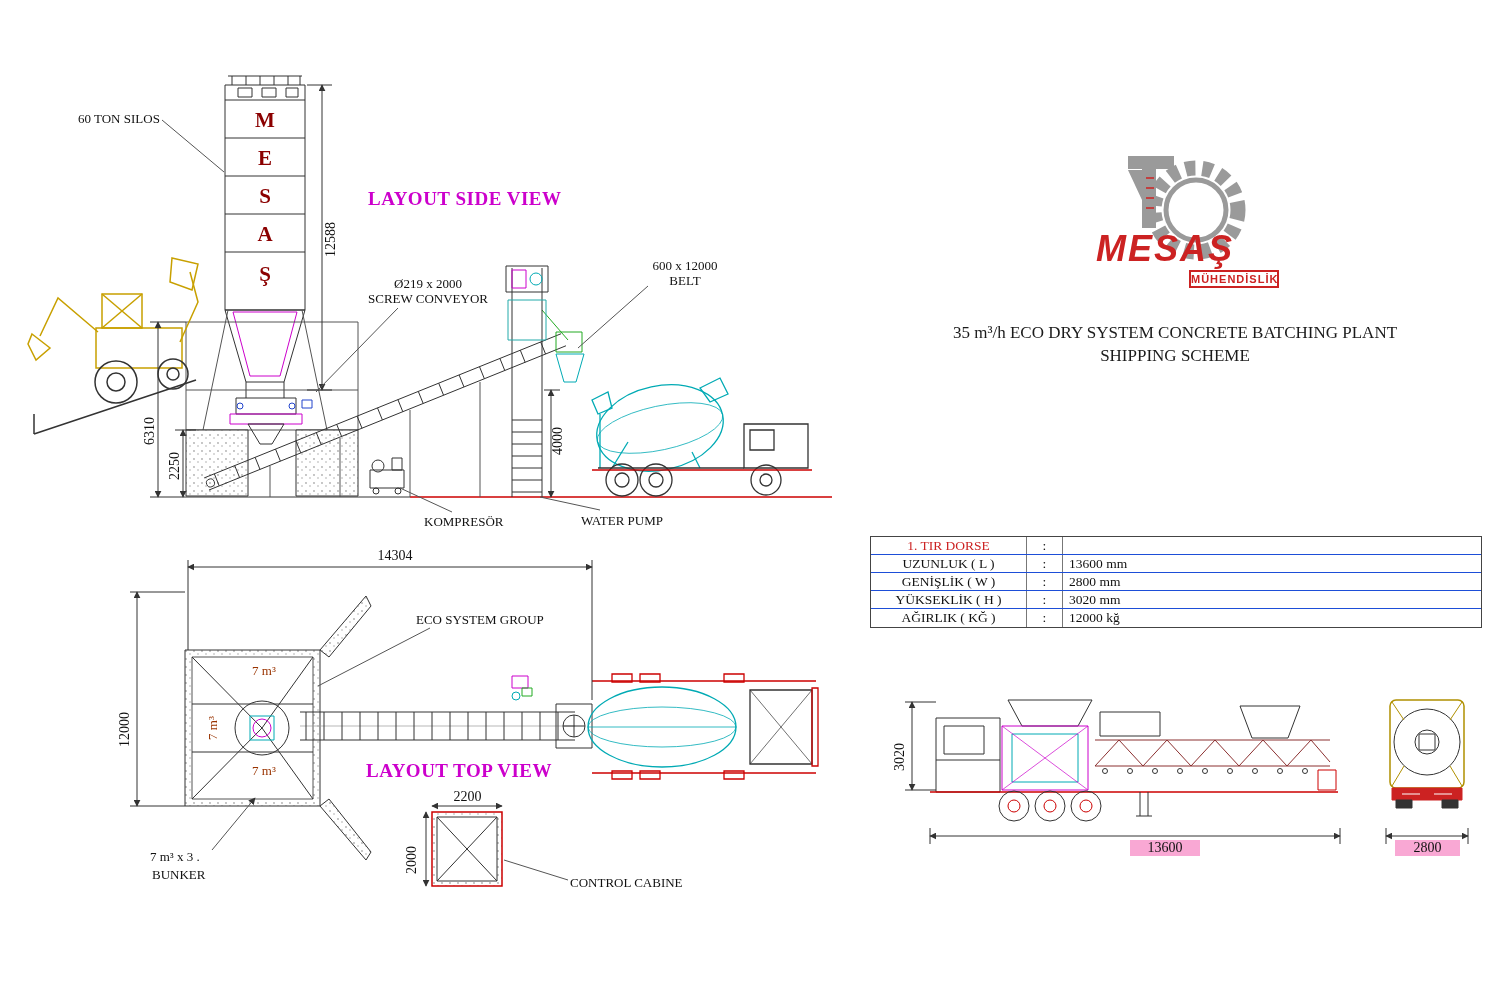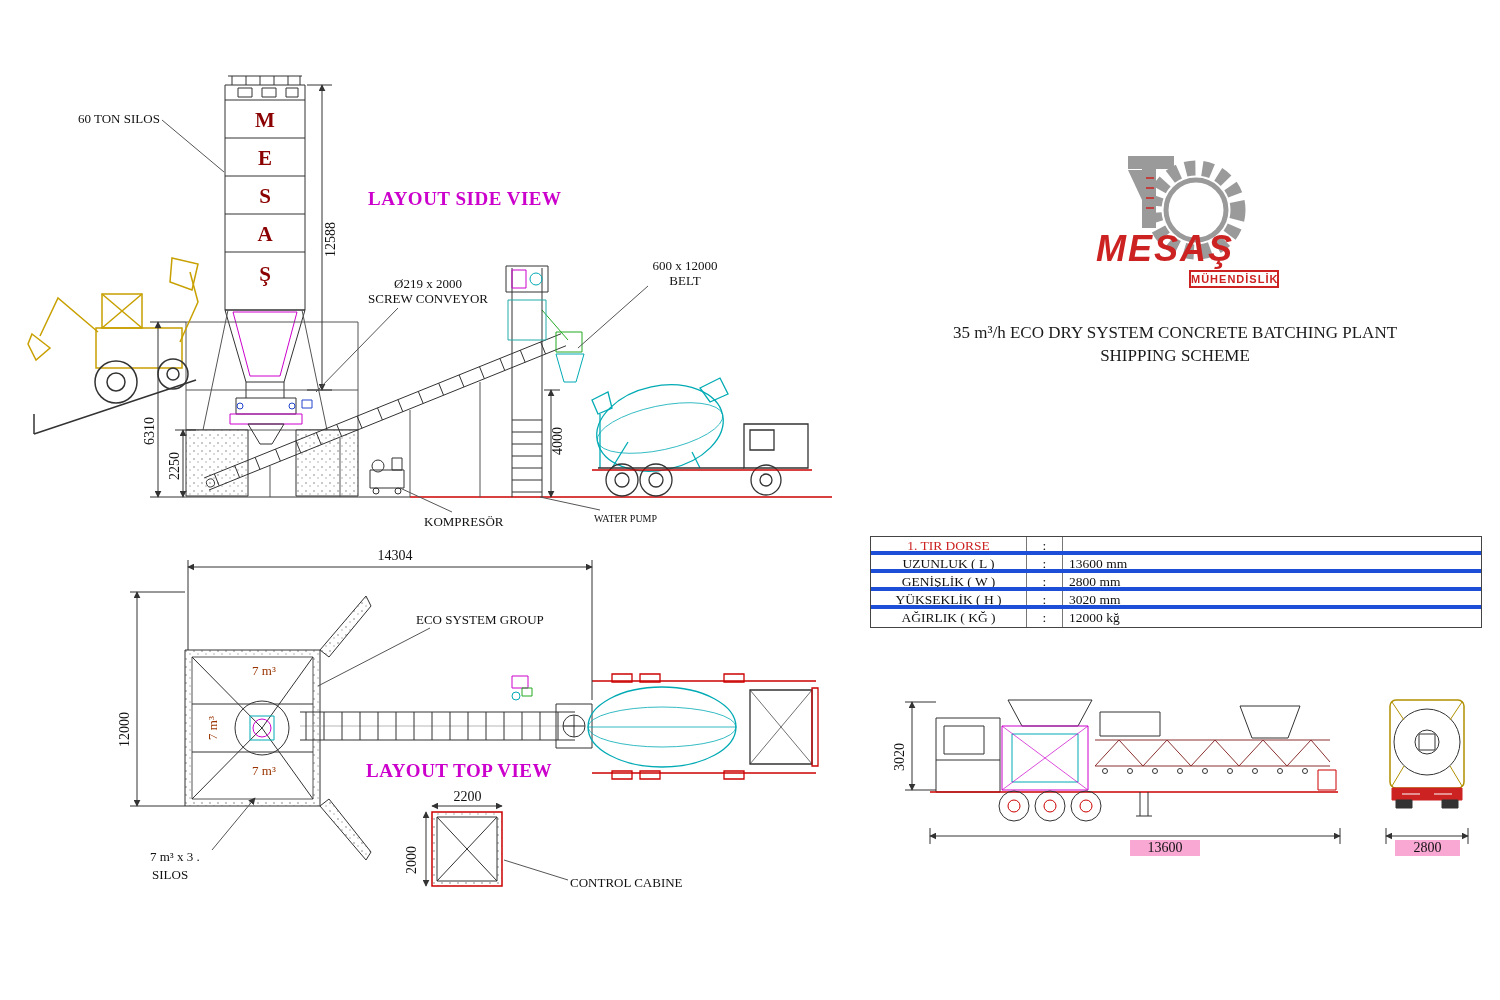--- a/index.html
+++ b/index.html
@@ -1,37 +1,37 @@
 <!DOCTYPE html>
 <html><head>
 <meta charset="utf-8">
 <style>
   * { margin:0; padding:0; box-sizing:border-box; }
   html,body { width:1500px; height:1000px; background:#ffffff; position:relative; overflow:hidden;
               font-family:"Liberation Serif", serif; color:#111; }
   .abs { position:absolute; }
   .lbl { font-size:13px; white-space:nowrap; color:#111; }
-  .lbl-sm { font-size:10px; white-space:nowrap; color:#111;margin-left:13px; }
+  .lbl-sm { font-size:13px; white-space:nowrap; color:#111; }
   .dim { font-size:14px; white-space:nowrap; color:#111; }
   .ctr { text-align:center; }
   .rot { transform:rotate(-90deg); transform-origin:center center; }
   .view-label { font-size:19px; font-weight:bold; color:#cc00cc; letter-spacing:0.5px; white-space:nowrap; }
   .silo-letter { position:absolute; left:253px; width:24px; text-align:center;
                  color:#8b0000; font-weight:bold; font-size:21px; }
   .bunker-cell { font-size:13px; color:#993300; white-space:nowrap; }
   .title-line { font-size:17px; color:#1a1a1a; text-align:center; white-space:nowrap; }
   .logo-text { font-size:36px; font-weight:bold; font-style:italic; color:#cc2222;
                letter-spacing:2px; text-align:center; font-family:"Liberation Sans", sans-serif; }
   .logo-sub { font-size:11px; font-weight:bold; color:#cc2222; border:2px solid #cc2222;
               text-align:center; padding:1px 0; letter-spacing:1px; background:#fff;
               font-family:"Liberation Sans", sans-serif; }
   .whitebg { background:#f9a8d4; padding:0 2px; }
   
   .spec-table { position:absolute; left:870px; top:536px; width:612px; border:1.5px solid #444; background:#fff; }
-  .spec-row { display:grid; grid-template-columns:156px 36px 1fr; height:18px; border-bottom:4px solid #1d4ed8; }
+  .spec-row { display:grid; grid-template-columns:156px 36px 1fr; height:18px; border-bottom:1px solid #1d4ed8; }
   .spec-row:last-child { border-bottom:none; }
   .spec-row > div { font-size:13.5px; line-height:17px; white-space:nowrap; overflow:hidden; }
   .spec-row .cell-label { text-align:center; border-right:1px solid #777; }
   .spec-row .cell-colon { text-align:center; border-right:1px solid #777; }
   .spec-row .cell-value { text-align:left; padding-left:6px; }
   .spec-row.first .cell-label { color:#cc2222; }
   .spec-row.first .cell-value { text-align:center; padding-left:0; }
   svg { position:absolute; left:0; top:0; }
   svg * { vector-effect:non-scaling-stroke; }
 </style>
@@ -431,21 +431,21 @@
 <div class="abs dim ctr" style="left:355px; top:548px; width:80px;">14304</div>
 <div class="abs dim rot" style="left:100px; top:714px; width:50px;">12000</div>
 <div class="abs lbl" style="left:416px; top:612px;">ECO SYSTEM GROUP</div>
 <div class="abs bunker-cell ctr" style="left:244px; top:663px; width:40px;">7 m³</div>
 <div class="abs bunker-cell ctr rot" style="left:193px; top:720px; width:40px;">7 m³</div>
 <div class="abs bunker-cell ctr" style="left:244px; top:763px; width:40px;">7 m³</div>
 <div class="abs view-label" style="left:366px; top:760px;">LAYOUT TOP VIEW</div>
 <div class="abs dim ctr" style="left:440px; top:789px; width:55px;">2200</div>
 <div class="abs dim rot" style="left:387px; top:841px; width:50px;">2000</div>
 <div class="abs lbl" style="left:150px; top:849px;">7 m³ x 3 .</div>
-<div class="abs lbl" style="left:152px; top:867px;">SILOS</div>
+<div class="abs lbl" style="left:152px; top:867px;">BUNKER</div>
 <div class="abs lbl" style="left:570px; top:875px;">CONTROL CABINE</div>
 
 <div class="abs logo-text" style="left:1085px; top:228px; width:160px;">MESAŞ</div>
 <div class="abs logo-sub" style="left:1189px; top:270px; width:90px;text-align:right;">MÜHENDİSLİK</div>
 <div class="abs title-line" style="left:880px; top:323px; width:590px;">35 m³/h ECO DRY SYSTEM CONCRETE BATCHING PLANT</div>
 <div class="abs title-line" style="left:880px; top:346px; width:590px;">SHIPPING SCHEME</div>
 
 <div class="spec-table">
   <div class="spec-row first">
     <div class="cell-label">1. TIR DORSE</div>

